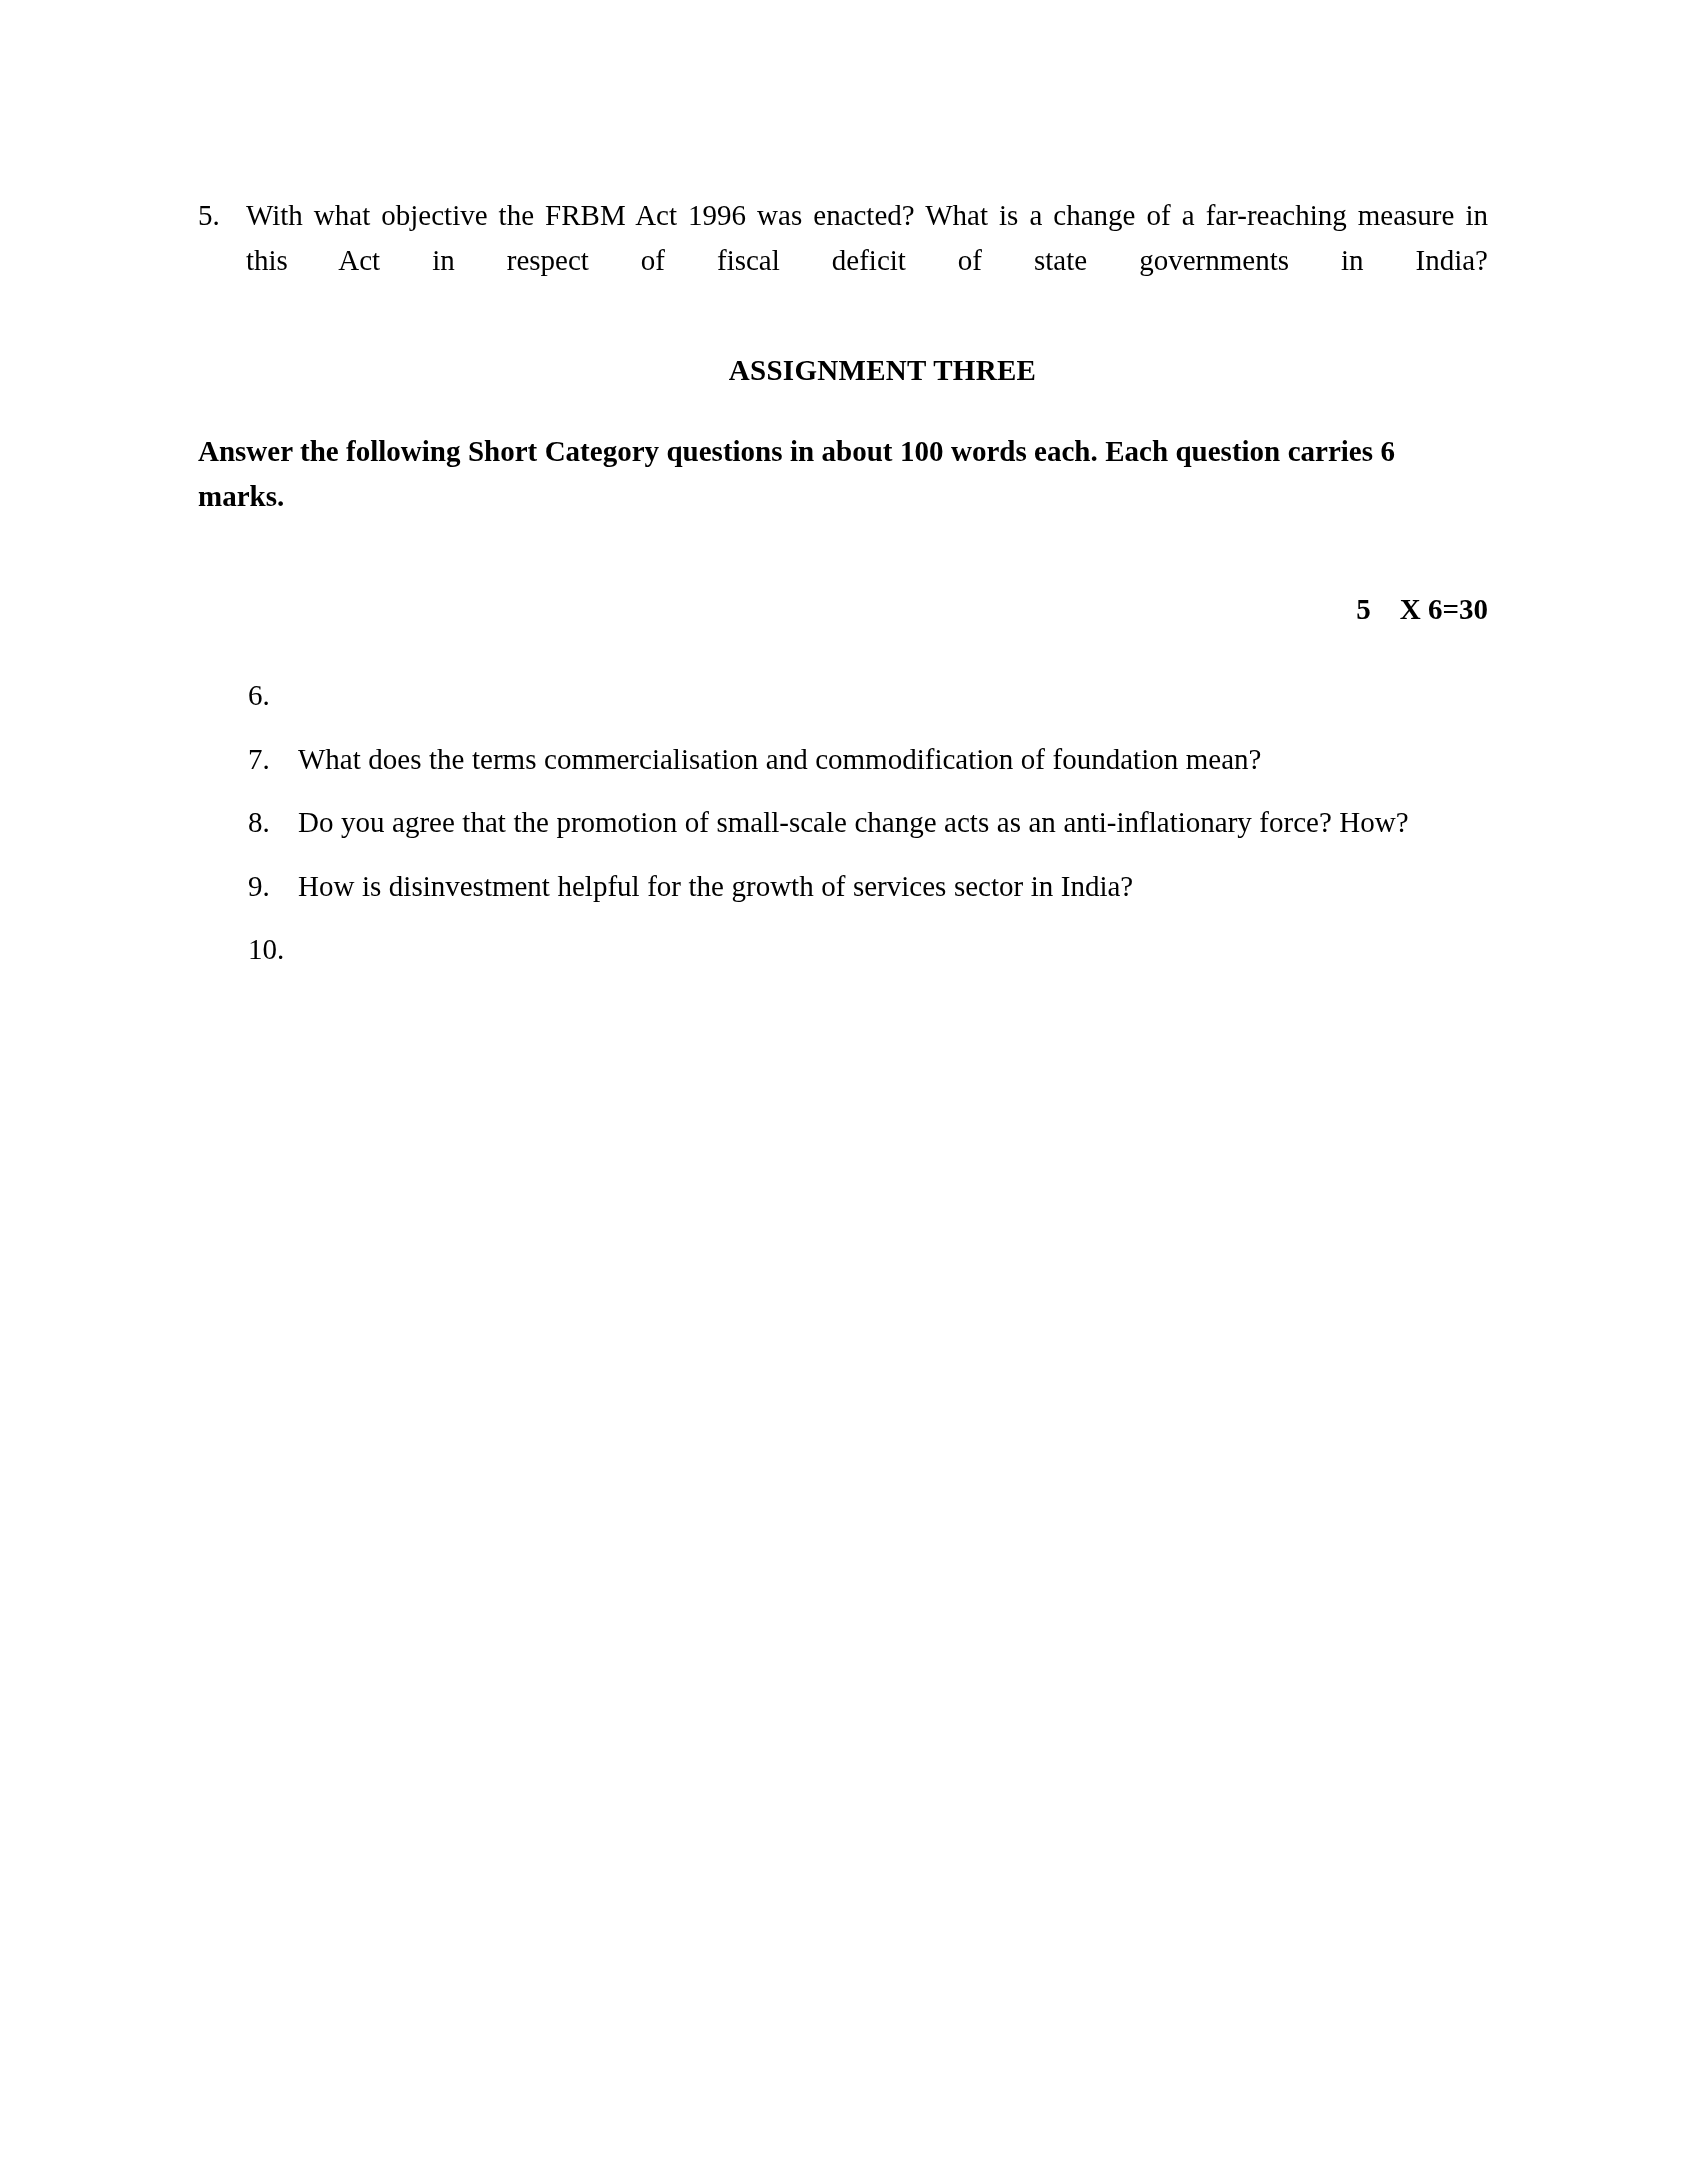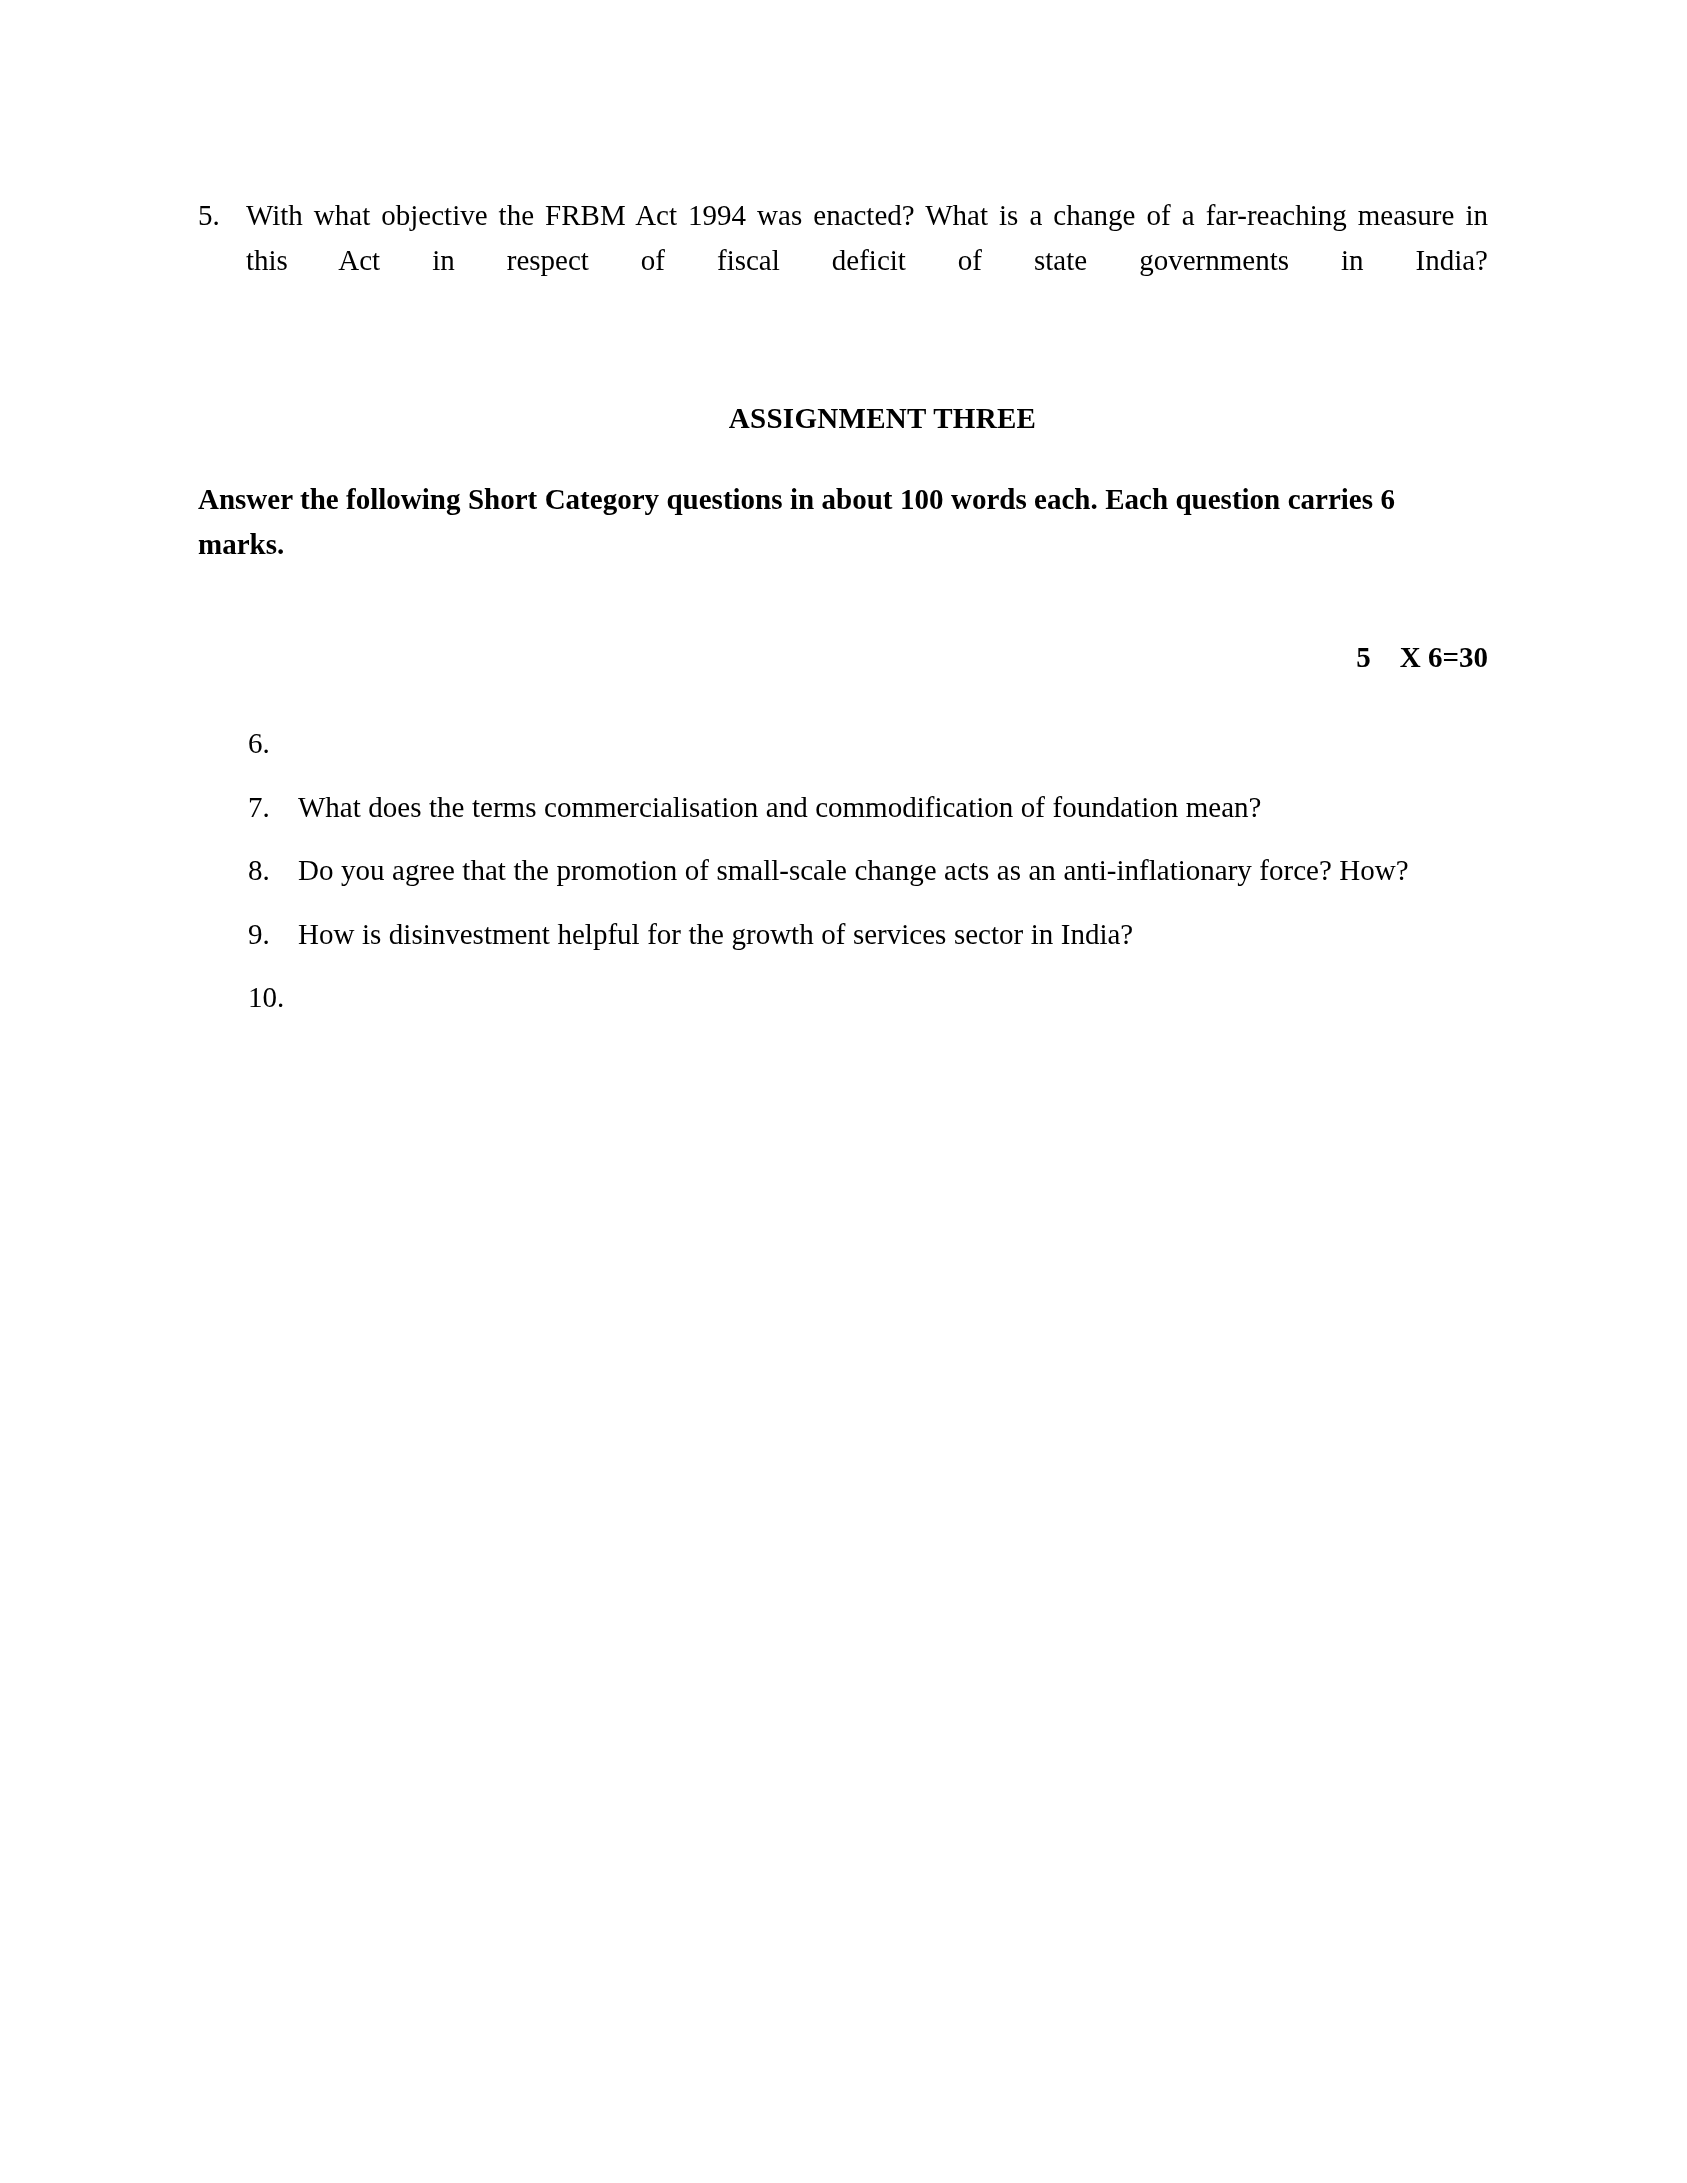--- a/index.html
+++ b/index.html
@@ -51,21 +51,21 @@
     word-spacing: 1px;
   }
   .top-item .txt:after {
     content: "";
     display: inline-block;
     width: 100%;
   }
 
   
   .section-heading {
-    margin-top: 68px;
+    margin-top: 20px;
     font-size: 29px;
     line-height: 45px;
     font-weight: bold;
     text-align: center;
     padding-left: 79px; 
     letter-spacing: 0.3px;
   }
 
   
   .instruction {
@@ -123,21 +123,21 @@
   }
 </style>
 </head>
 <body>
 
 <div class="page">
   <div class="content">
 
     <div class="top-item">
       <span class="num">5.</span>
-      <span class="txt">With what objective the FRBM Act 1994 was enacted? What is a change of a far-reaching measure in this Act in respect of fiscal deficit of state governments in India?</span>
+      <span class="txt">With what objective the FRBM Act 1996 was enacted? What is a change of a far-reaching measure in this Act in respect of fiscal deficit of state governments in India?</span>
     </div>
 
     <div class="section-heading">ASSIGNMENT THREE</div>
 
     <div class="instruction">Answer the following Short Category questions in about 100 words each. Each question carries 6 marks.</div>
 
     <div class="marks-line">5    X 6=30</div>
 
     <div class="qlist">
 

